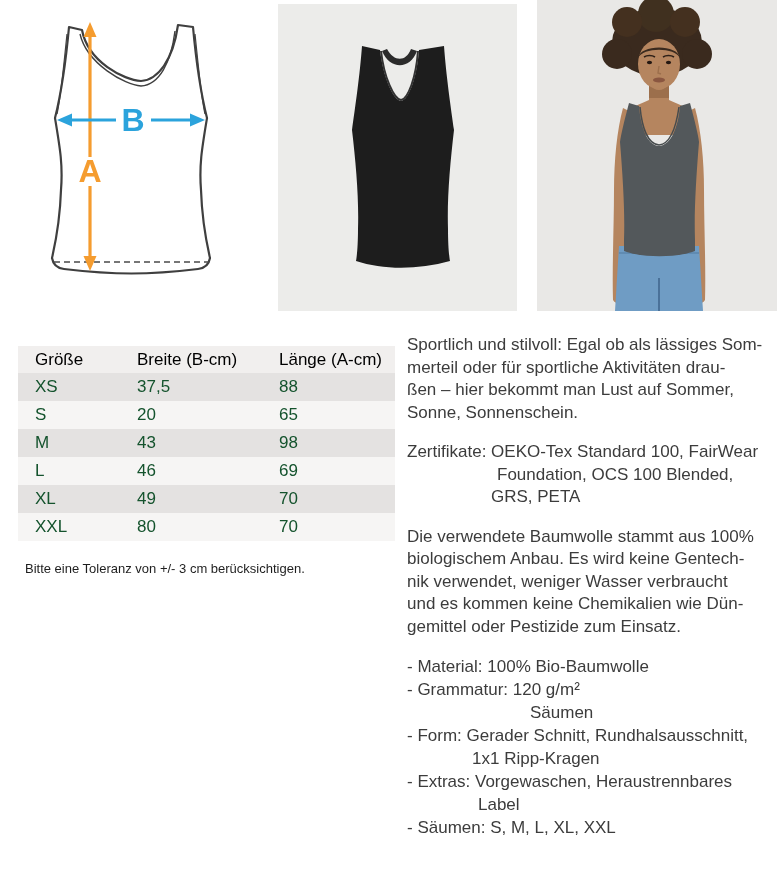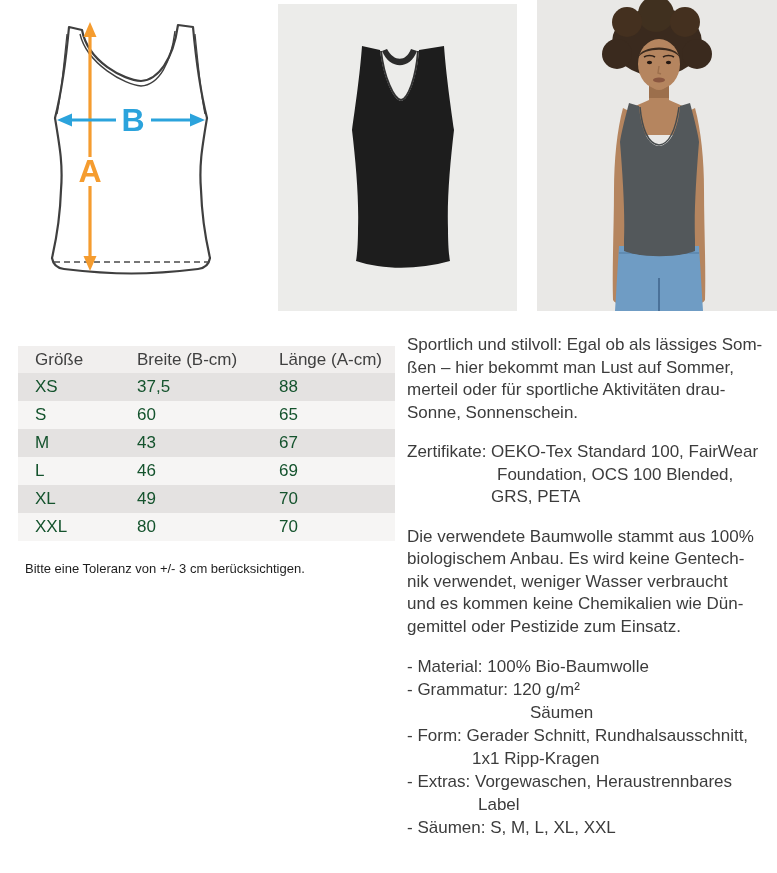--- a/index.html
+++ b/index.html
@@ -14,21 +14,21 @@
   #model-photo { left:537px; width:240px; background:#E9E8E6; }
   .photo svg { display:block; width:100%; height:100%; }
 
   
   #size-table { position:absolute; left:18px; top:346px; width:377px; font-size:17px; }
   .trow { position:relative; height:28px; line-height:28px; }
   .trow.head { height:27px; line-height:27px; background:#F1EFEE; color:#828282; }
   .trow.dark { background:#E4E2E1; }
   .trow.light { background:#F6F5F4; }
   .trow span { position:absolute; top:0; white-space:nowrap; color:#14532d; }
-  .trow.head span { color:#404040; }
+  .trow.head span { color:#000000; }
   .trow .c1 { left:17px; }
   .trow .c2 { left:119px; }
   .trow .c3 { left:261px; }
 
   #tolerance-note { position:absolute; left:25px; top:561px; font-size:13px; color:#1E1E1E; white-space:nowrap; }
 
   
   #description { position:absolute; left:407px; top:334px; width:366px; color:#3C3C3C; font-size:17px; }
   #description .para { margin-bottom:17px; }
   #description .line { line-height:22.5px; white-space:nowrap; }
@@ -130,27 +130,27 @@
       <span class="c2">Breite (B-cm)</span>
       <span class="c3">Länge (A-cm)</span>
     </div>
     <div class="trow dark">
       <span class="c1">XS</span>
       <span class="c2">37,5</span>
       <span class="c3">88</span>
     </div>
     <div class="trow light">
       <span class="c1">S</span>
-      <span class="c2">60</span>
+      <span class="c2">20</span>
       <span class="c3">65</span>
     </div>
     <div class="trow dark">
       <span class="c1">M</span>
       <span class="c2">43</span>
-      <span class="c3">67</span>
+      <span class="c3">98</span>
     </div>
     <div class="trow light">
       <span class="c1">L</span>
       <span class="c2">46</span>
       <span class="c3">69</span>
     </div>
     <div class="trow dark">
       <span class="c1">XL</span>
       <span class="c2">49</span>
       <span class="c3">70</span>
@@ -160,22 +160,22 @@
       <span class="c2">80</span>
       <span class="c3">70</span>
     </div>
   </div>
 
   <div id="tolerance-note">Bitte eine Toleranz von +/- 3 cm berücksichtigen.</div>
 
   <div id="description">
     <div class="para">
       <div class="line">Sportlich und stilvoll: Egal ob als lässiges Som-</div>
+      <div class="line">merteil oder für sportliche Aktivitäten drau-</div>
       <div class="line">ßen – hier bekommt man Lust auf Sommer,</div>
-      <div class="line">merteil oder für sportliche Aktivitäten drau-</div>
       <div class="line">Sonne, Sonnenschein.</div>
     </div>
     <div class="para">
       <div class="line">Zertifikate: OEKO-Tex Standard 100, FairWear</div>
       <div class="line" style="padding-left:90px">Foundation, OCS 100 Blended,</div>
       <div class="line" style="padding-left:84px">GRS, PETA</div>
     </div>
     <div class="para">
       <div class="line">Die verwendete Baumwolle stammt aus 100%</div>
       <div class="line">biologischem Anbau. Es wird keine Gentech-</div>

